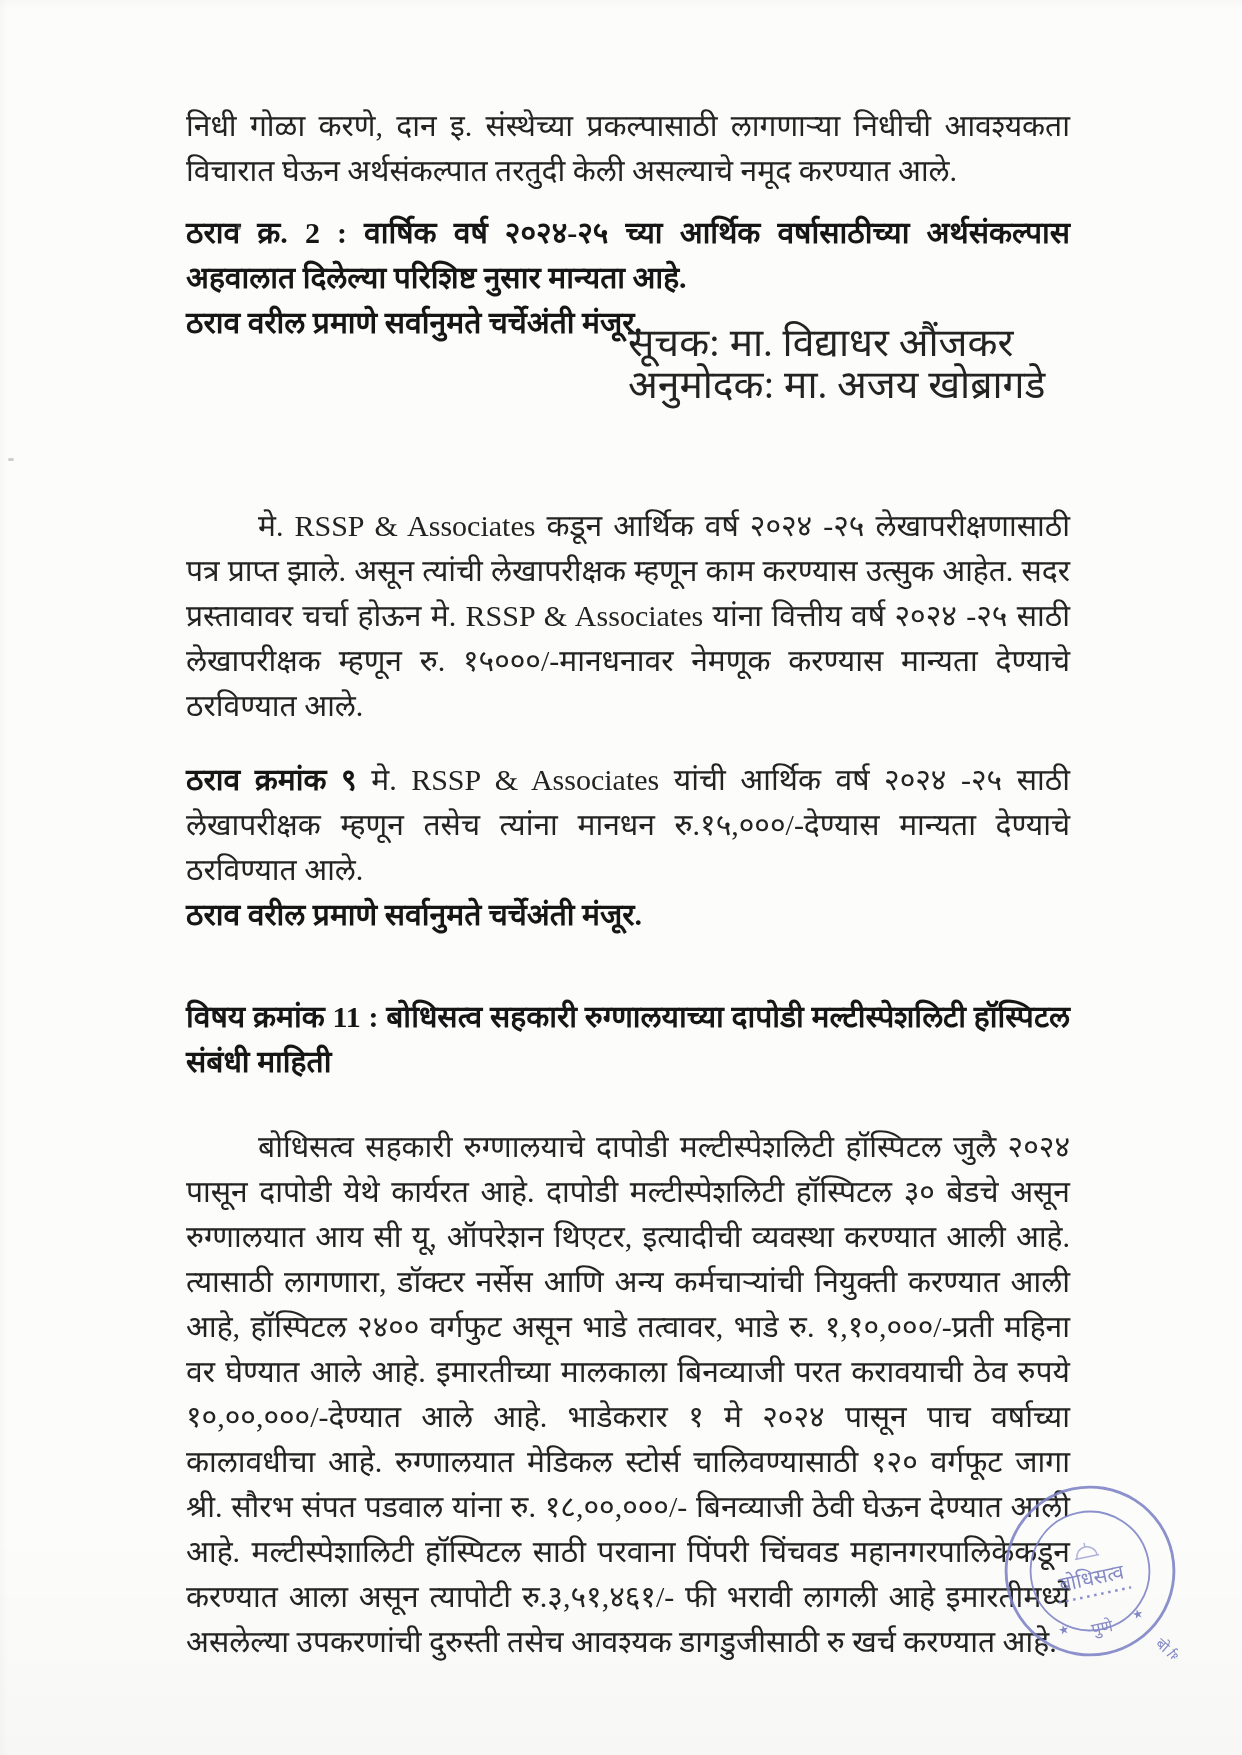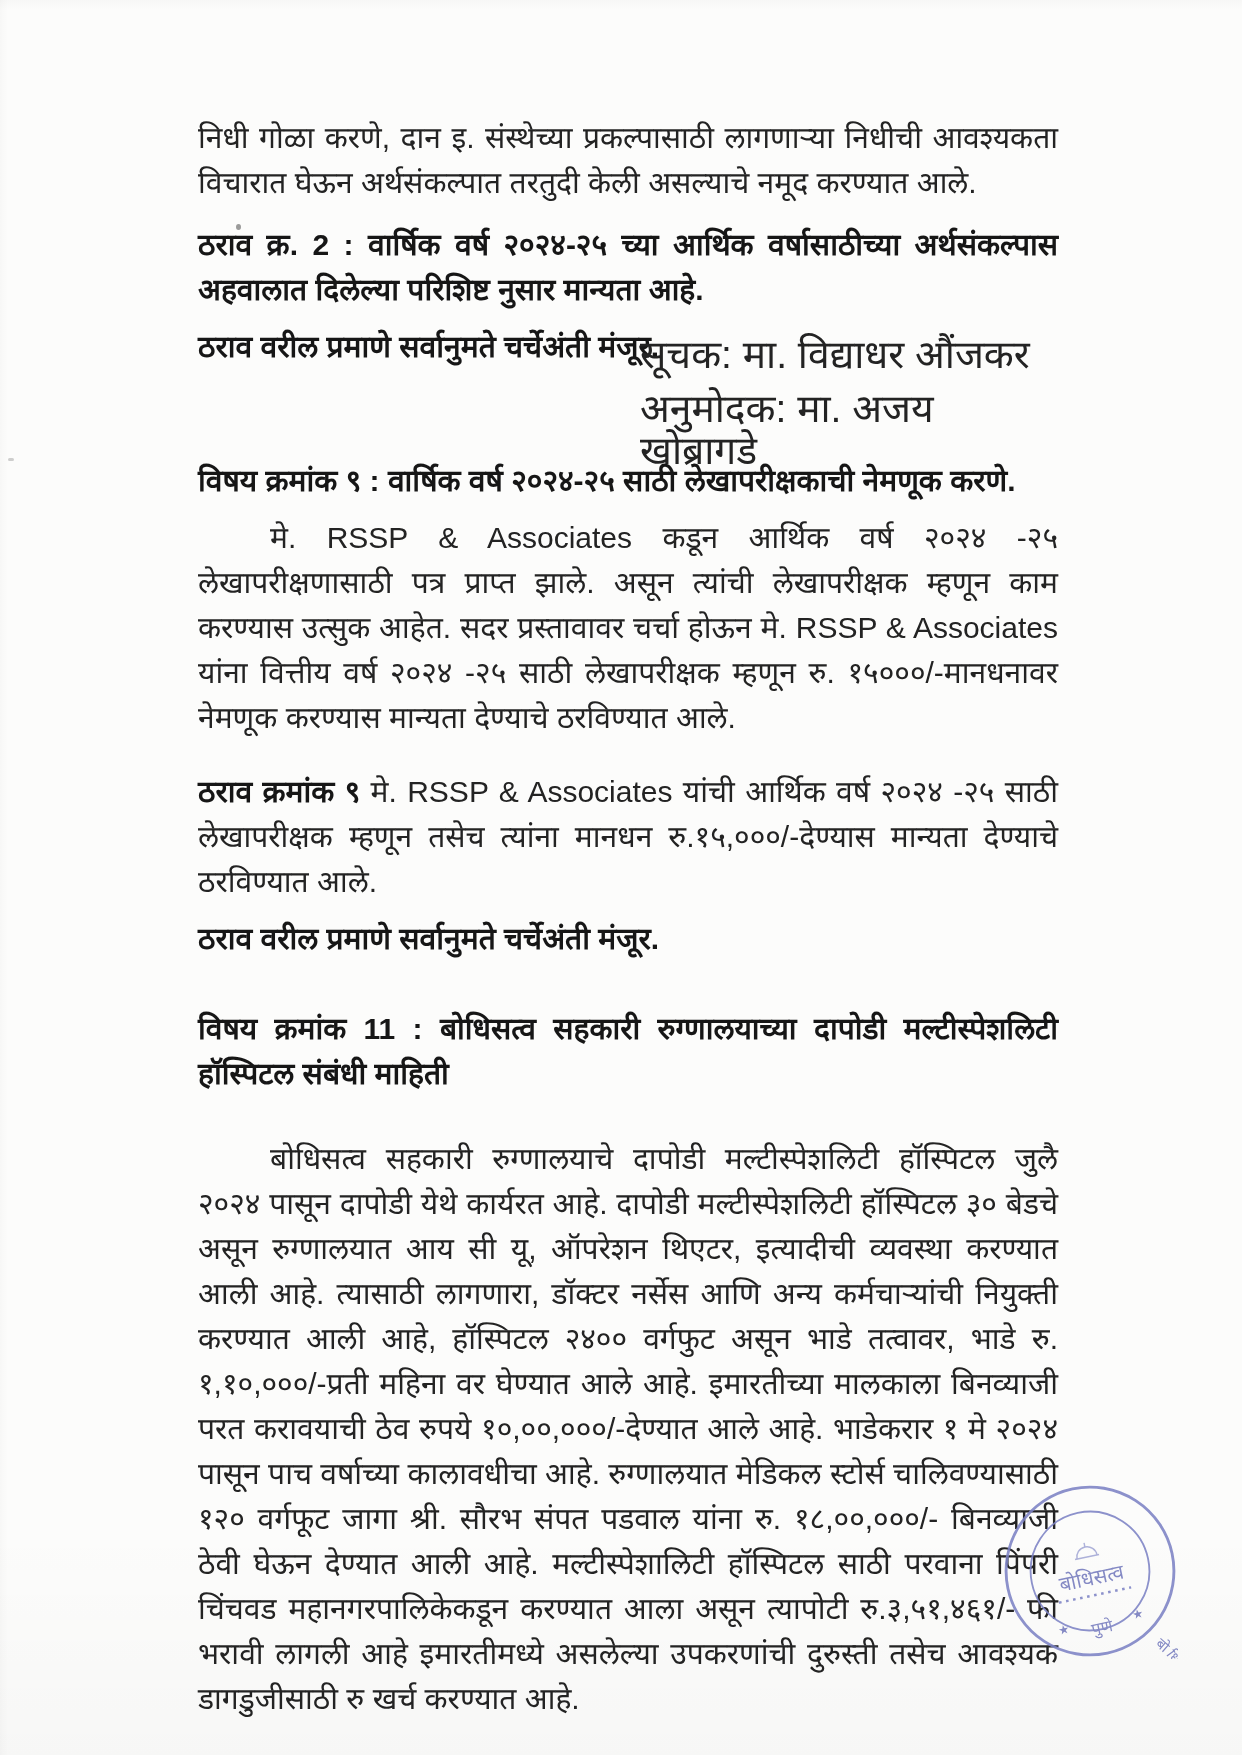--- a/index.html
+++ b/index.html
@@ -16,21 +16,21 @@
       linear-gradient(180deg, rgba(0,0,0,0.018) 0px, rgba(0,0,0,0) 10px),
       linear-gradient(90deg, rgba(0,0,0,0.02) 0px, rgba(0,0,0,0) 8px),
       linear-gradient(0deg, rgba(0,0,0,0.02) 0px, rgba(0,0,0,0) 230px),
       #fcfcfb;
     color:#232323;
   }
   .block{position:absolute;left:186px;width:884px;font-size:30px;line-height:45px;}
   .justify{text-align:justify;}
   .bold{font-weight:bold;color:#161616;}
   .indent{text-indent:72px;}
-  p{margin:12px;}
+  p{margin:0;font-family:Liberation Serif, serif;}
   .proposer-block{position:absolute;left:628px;width:420px;font-size:39px;line-height:42px;}
   .artifact-dot{
     position:absolute;left:236px;top:224px;width:5px;height:6px;
     background:#4a4a4a;border-radius:50%;opacity:.55;
   }
   .artifact-dash{
     position:absolute;left:8px;top:458px;width:6px;height:3px;
     background:#8a8a8a;opacity:.4;border-radius:2px;
   }
   .stamp{
@@ -51,23 +51,20 @@
   <div class="block justify bold" style="top:210px;">
     <p>ठराव क्र. 2 : वार्षिक वर्ष २०२४-२५ च्या आर्थिक वर्षासाठीच्या अर्थसंकल्पास अहवालात दिलेल्या परिशिष्ट नुसार मान्यता आहे.</p>
     <p>ठराव वरील प्रमाणे सर्वानुमते चर्चेअंती मंजूर.</p>
   </div>
 
   <div class="proposer-block" style="top:322px;">
     <p>सूचक: मा. विद्याधर औंजकर</p>
     <p>अनुमोदक: मा. अजय खोब्रागडे</p>
   </div>
 
-  <div class="block bold" style="top:446px;">
-    <p>विषय क्रमांक ९ : वार्षिक वर्ष २०२४-२५ साठी लेखापरीक्षकाची नेमणूक करणे.</p>
-  </div>
 
   <div class="block justify indent" style="top:503px;">
     <p>मे. RSSP &amp; Associates कडून आर्थिक वर्ष २०२४ -२५ लेखापरीक्षणासाठी पत्र प्राप्त झाले. असून त्यांची लेखापरीक्षक म्हणून काम करण्यास उत्सुक आहेत. सदर प्रस्तावावर चर्चा होऊन मे. RSSP &amp; Associates यांना वित्तीय वर्ष २०२४ -२५ साठी लेखापरीक्षक म्हणून रु. १५०००/-मानधनावर नेमणूक करण्यास मान्यता देण्याचे ठरविण्यात आले.</p>
   </div>
 
   <div class="block justify" style="top:757px;">
     <p><span class="bold">ठराव क्रमांक ९</span><span> मे. RSSP &amp; Associates यांची आर्थिक वर्ष २०२४ -२५ साठी लेखापरीक्षक म्हणून तसेच त्यांना मानधन रु.१५,०००/-देण्यास मान्यता देण्याचे ठरविण्यात आले.</span></p>
     <p class="bold">ठराव वरील प्रमाणे सर्वानुमते चर्चेअंती मंजूर.</p>
   </div>
 

